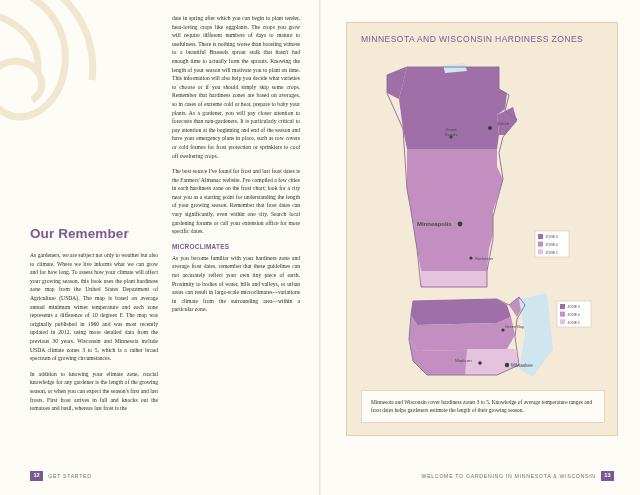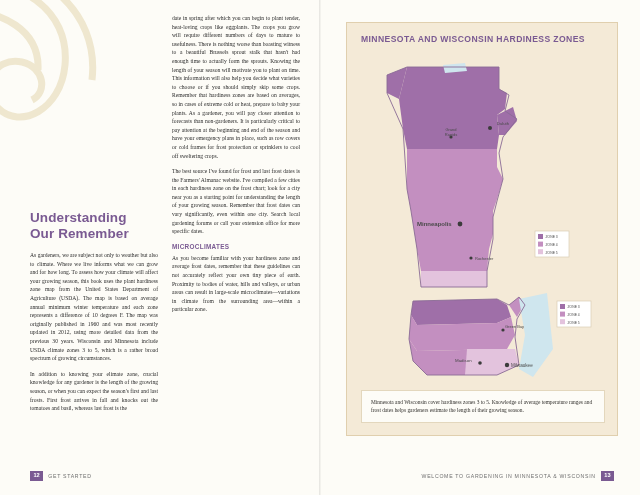--- a/index.html
+++ b/index.html
@@ -118,21 +118,21 @@
     left: 26px;
     top: 22px;
     width: 272px;
     height: 414px;
     background: #f4ead7;
     border: 1px solid #e0cfae;
     box-sizing: border-box;
   }
   .map-title {
     font-family: "Liberation Sans", sans-serif;
-    font-weight: bold;
+    font-weight: normal;
     color: #7a5a92;
     font-size: 8.6px;
     letter-spacing: 0.4px;
     margin: 11px 0 0 14px;
   }
   .map-area {
     position: absolute;
     left: 0;
     top: 26px;
     width: 272px;
@@ -191,21 +191,21 @@
           <circle cx="18" cy="150" r="5"></circle>
           <circle cx="34" cy="168" r="3.5"></circle>
         </g>
       </svg>
     </div>
 
     <div class="left-cols">
       <div class="col">
         <div class="col-left-inner">
           <h1 class="section-title">
-            <span>Understanding</span><br>
+            <br>
             <span>Our Remember</span>
           </h1>
           <p class="body">As gardeners, we are subject not only to weather but also to climate. Where we live informs what we can grow and for how long. To assess how your climate will affect your growing season, this book uses the plant hardiness zone map from the United States Department of Agriculture (USDA). The map is based on average annual minimum winter temperature and each zone represents a difference of 10 degrees F. The map was originally published in 1960 and was most recently updated in 2012, using more detailed data from the previous 30 years. Wisconsin and Minnesota include USDA climate zones 3 to 5, which is a rather broad spectrum of growing circumstances.</p>
           <p class="body">In addition to knowing your elimate zone, crucial knowledge for any gardener is the length of the growing season, or when you can expect the season's first and last frosts. First frost arrives in fall and knocks out the tomatoes and basil, whereas last frost is the</p>
         </div>
       </div>
 
       <div class="col">
         <p class="body">date in spring after which you can begin to plant tender, heat-loving crops like eggplants. The crops you grow will require different numbers of days to mature to usefulness. There is nothing worse than boasting witness to a beautiful Brussels sprout stalk that hasn't had enough time to actually form the sprouts. Knowing the length of your season will motivate you to plant on time. This information will also help you decide what varieties to choose or if you should simply skip some crops. Remember that hardiness zones are based on averages, so in cases of extreme cold or heat, prepare to baby your plants. As a gardener, you will pay closer attention to forecasts than non-gardeners. It is particularly critical to pay attention at the beginning and end of the season and have your emergency plans in place, such as row covers or cold frames for frost protection or sprinklers to cool off sweltering crops.</p>
         <p class="body">The best source I've found for frost and last frost dates is the Farmers' Almanac website. I've compiled a few cities in each hardiness zone on the frost chart; look for a city near you as a starting point for understanding the length of your growing season. Remember that frost dates can vary significantly, even within one city. Search local gardening forums or call your extension office for more specific dates.</p>

